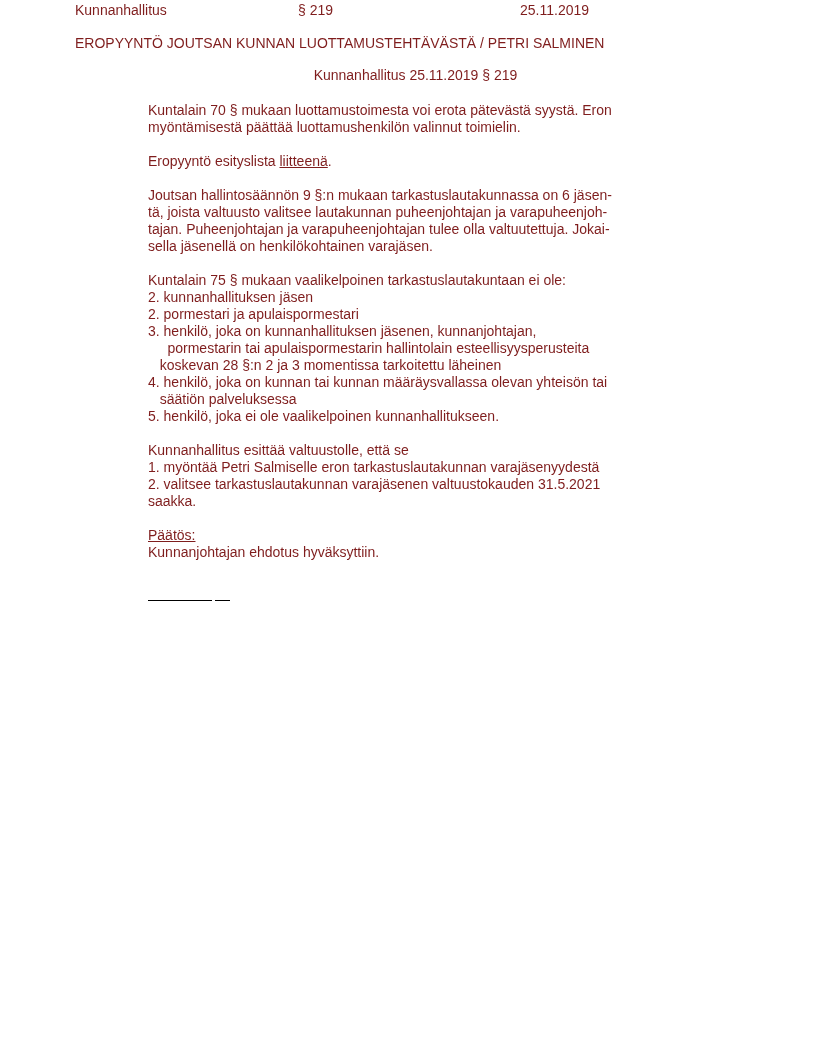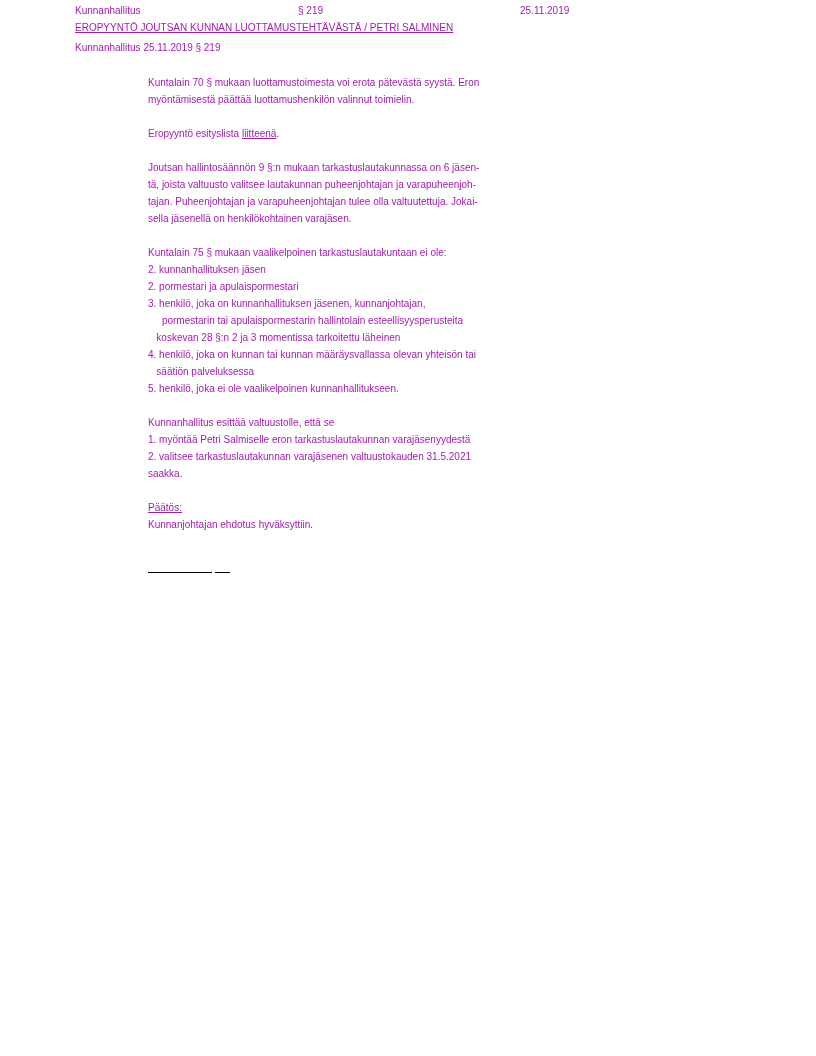--- a/index.html
+++ b/index.html
@@ -5,41 +5,41 @@
   html, body {
     margin: 0;
     padding: 0;
     background: #ffffff;
   }
   .page {
     position: relative;
     width: 816px;
     height: 1056px;
     background: #ffffff;
-    color: #a21caf;
+    color: #7f1d1d;
     font-family: "Liberation Sans", "DejaVu Sans", sans-serif;
-    font-size: 10px;
+    font-size: 14px;
     line-height: 17px;
     box-sizing: border-box;
     padding: 2px 60px 0 75px;
     overflow: hidden;
   }
   .doc-header {
     display: flex;
   }
   .doc-header .col-committee { width: 223px; }
   .doc-header .col-section   { width: 222px; }
   .doc-title {
-    margin-top: 0;
+    margin-top: 16px;
     white-space: pre-wrap;
-    text-decoration: underline;
   }
   .doc-subtitle {
-    margin-top: 3px;
+    margin-top: 15px;
     white-space: pre-wrap;
+    text-align: center;
   }
   .doc-body {
     margin-left: 73px;
     margin-top: 18px;
     width: 512px;
   }
   .para {
     margin: 0 0 17px 0;
     white-space: pre-wrap;
   }

